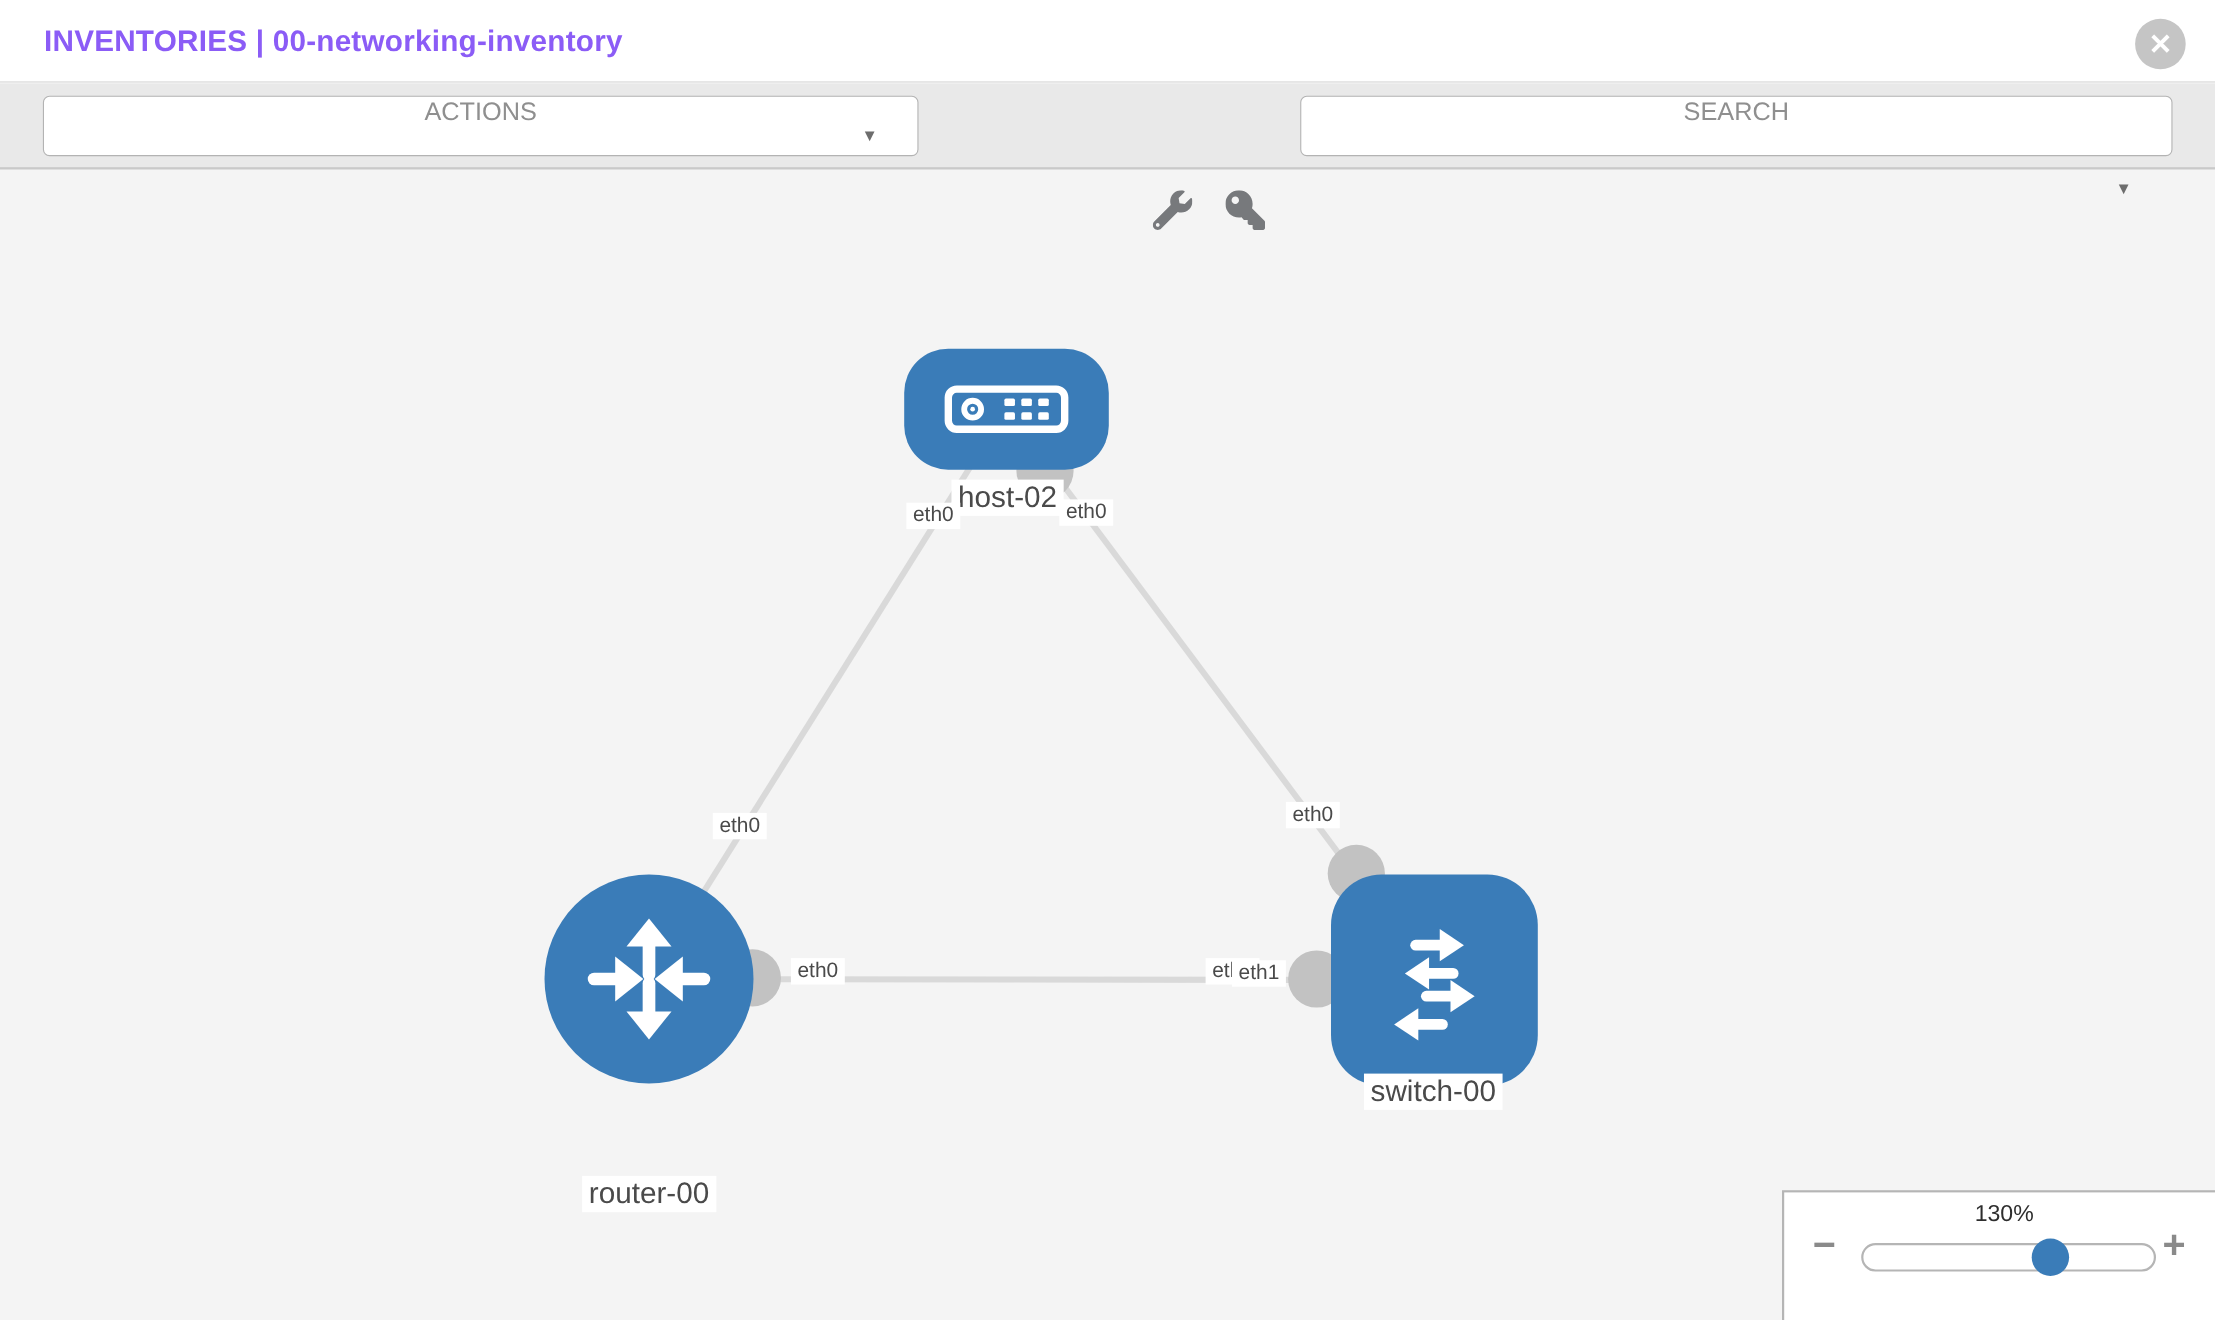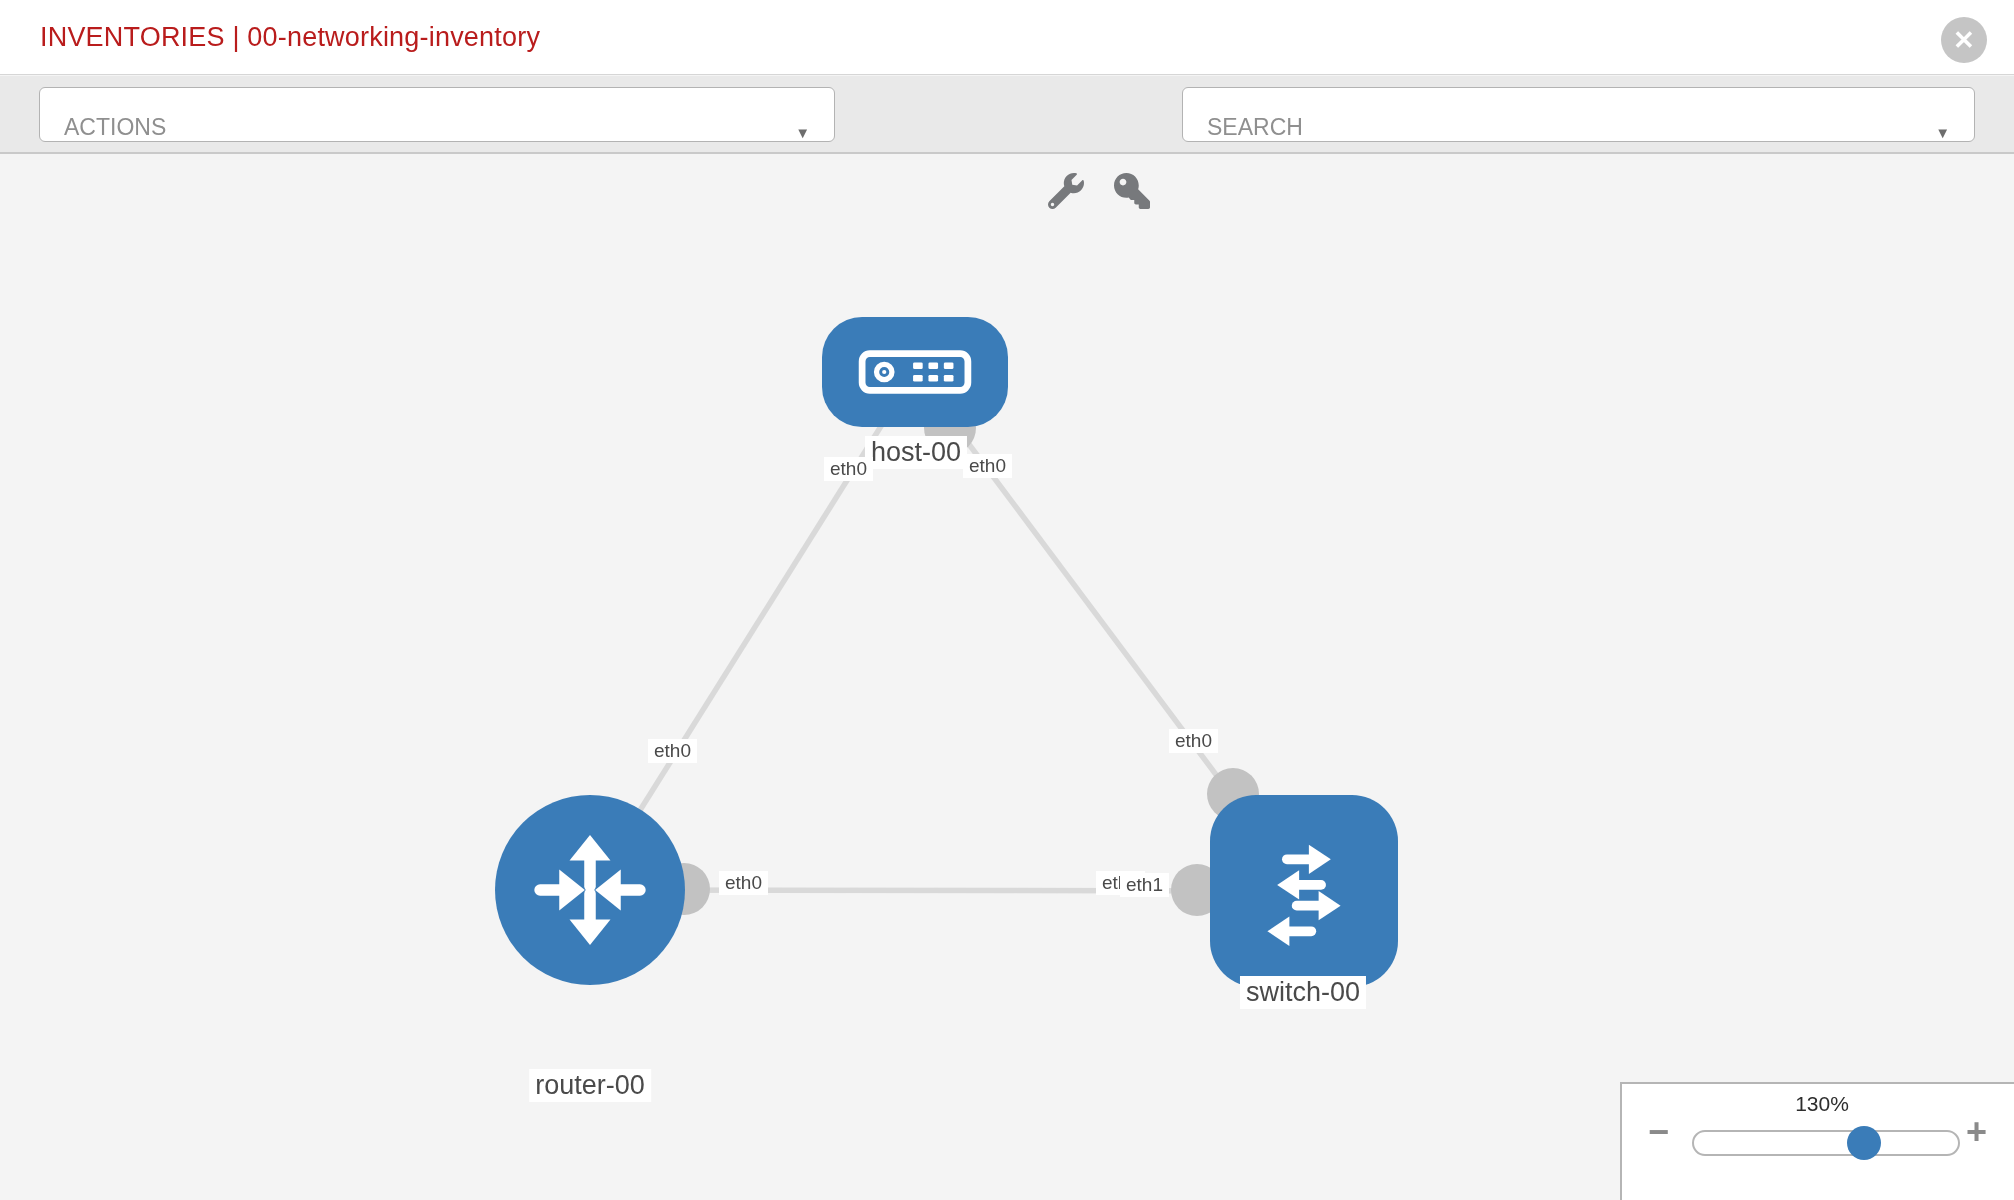--- a/index.html
+++ b/index.html
@@ -3,33 +3,33 @@
 <meta charset="utf-8">
 <style>
   * { margin:0; padding:0; box-sizing:border-box; }
   html,body { width:2014px; height:1200px; overflow:hidden; background:#f4f4f4;
               font-family:"Liberation Sans", sans-serif; }
 
   
   .header { position:absolute; left:0; top:0; width:2014px; height:75px;
             background:#ffffff; border-bottom:1px solid #d6d6d6; z-index:10; }
   .page-title { position:absolute; left:40px; top:0; line-height:75px;
-                font-size:27px; font-weight:400; color:#b91c1c; letter-spacing:.2px; }
+                font-size:27px; font-weight:700; color:#8b5cf6; letter-spacing:.2px; }
   .close-btn { position:absolute; left:1941px; top:17px; width:46px; height:46px;
                border-radius:50%; background:#c5c5c5; color:#ffffff;
                font-size:26px; font-weight:700; display:flex; align-items:center;
                justify-content:center; cursor:pointer; }
 
   
   .toolbar { position:absolute; left:0; top:76px; width:2014px; height:78px;
              background:#e9e9e9; border-bottom:2px solid #c9c9c9; z-index:10; }
   .select-box { position:absolute; top:11px; height:55px; background:#ffffff;
                 border:1px solid #b3b3b3; border-radius:6px; display:flex;
-                align-items:flex-end; padding:0 24px; color:#8f8f8f; font-size:23px;
-                cursor:pointer; }
+                align-items:center; padding:0 36px; color:#8f8f8f; font-size:23px;
+                cursor:pointer;flex-direction:column; }
   .select-box .arrow { margin-left:auto; color:#6d6d6d; font-size:15px; }
   .actions-box { left:39px;  width:796px; }
   .search-box  { left:1182px; width:793px;gap:48px; }
   .tool-icon { position:absolute; top:97px; width:36px; height:36px; cursor:pointer; }
   .tool-icon svg { width:100%; height:100%; fill:#77797c; }
   .wrench { left:1048px; }
   .key    { left:1114px; }
 
   
   .canvas { position:absolute; left:0; top:156px; width:2014px; height:1044px;
@@ -150,21 +150,21 @@
         <line x1="64" y1="45" x2="44" y2="45"></line>
         <polygon points="28,45 46,33 46,57" stroke="none"></polygon>
         <line x1="44" y1="62" x2="64" y2="62"></line>
         <polygon points="80,62 62,50 62,74" stroke="none"></polygon>
         <line x1="56" y1="83" x2="36" y2="83"></line>
         <polygon points="20,83 38,71 38,95" stroke="none"></polygon>
       </g>
     </svg>
   </div>
 
-  <div class="chip node-label center-x" style="left:916px;  top:280px;">host-00</div>
+  <div class="chip node-label center-x" style="left:916px;  top:280px;">host-02</div>
   <div class="chip node-label center-x" style="left:590px;  top:883px;margin-top:30px;">router-00</div>
   <div class="chip node-label center-x" style="left:1303px; top:820px;">switch-00</div>
 
   <div class="chip iface-label" style="left:824px;  top:301px;">eth0</div>
   <div class="chip iface-label" style="left:648px;  top:583px;">eth0</div>
   <div class="chip iface-label" style="left:963px;  top:298px;">eth0</div>
   <div class="chip iface-label" style="left:1169px; top:573px;">eth0</div>
   <div class="chip iface-label" style="left:719px;  top:715px;">eth0</div>
   <div class="chip iface-label" style="left:1096px; top:715px;">eth0</div>
   <div class="chip iface-label" style="left:1120px; top:717px;">eth1</div>

